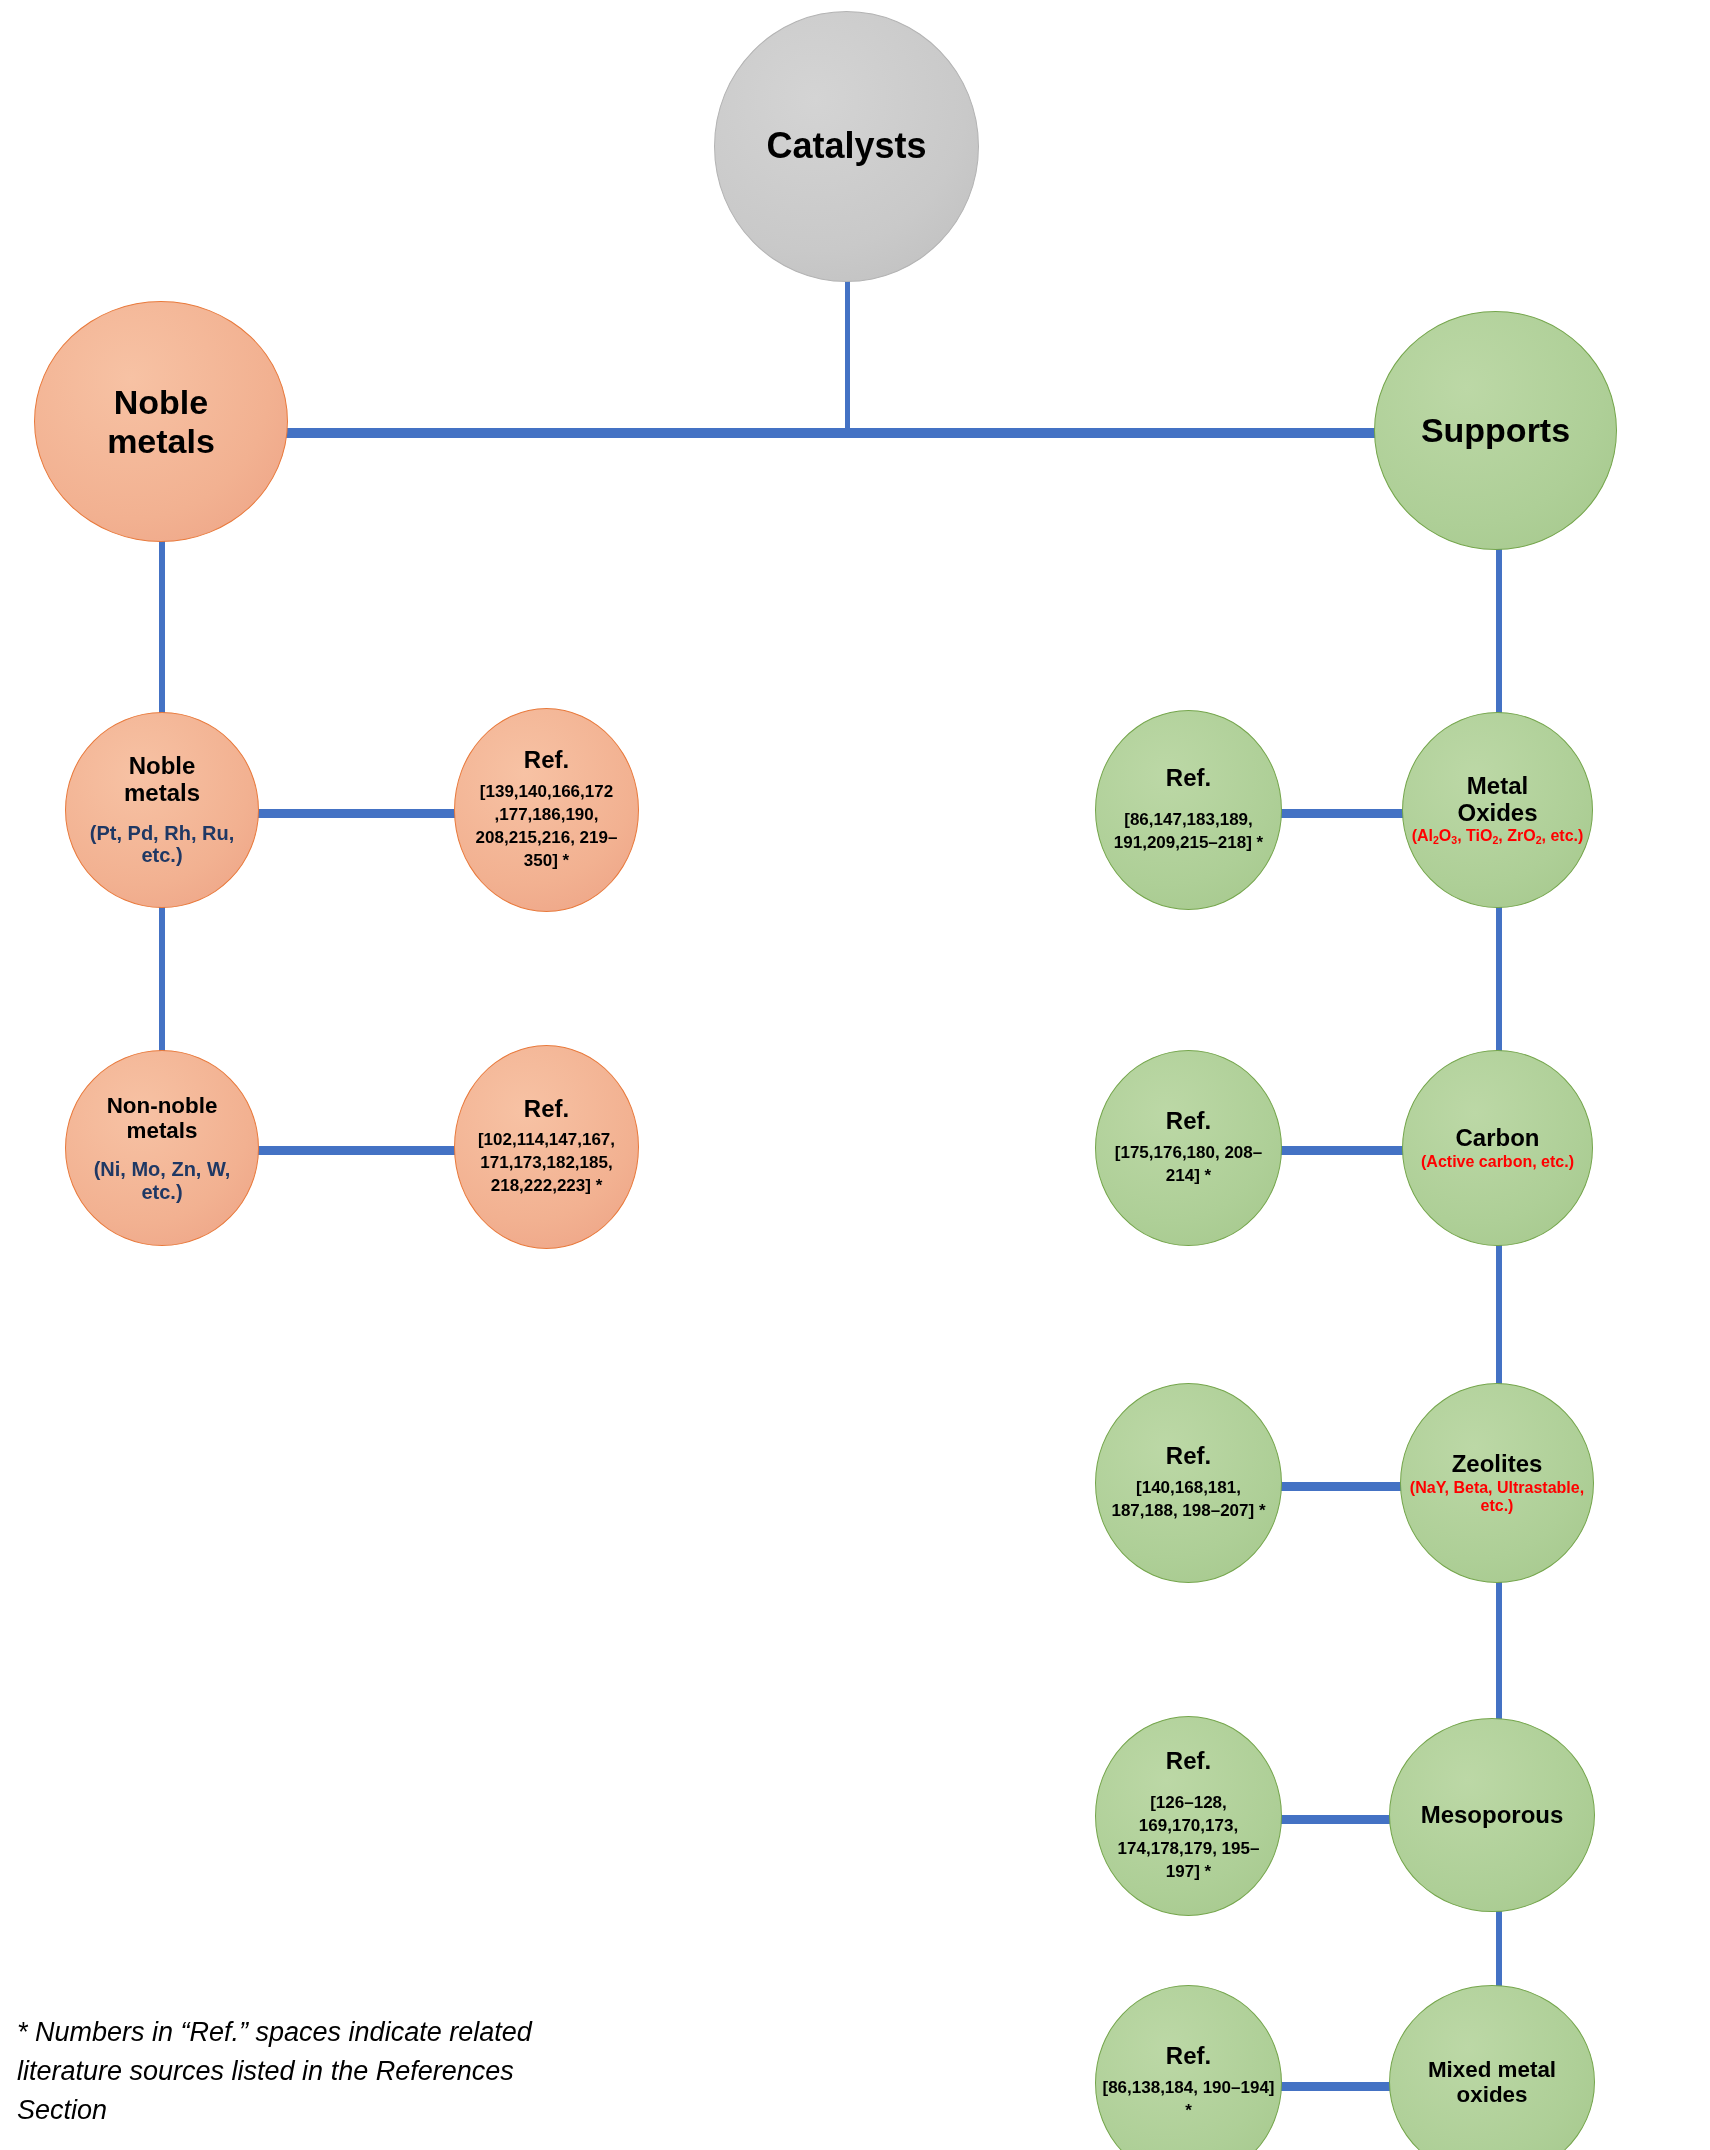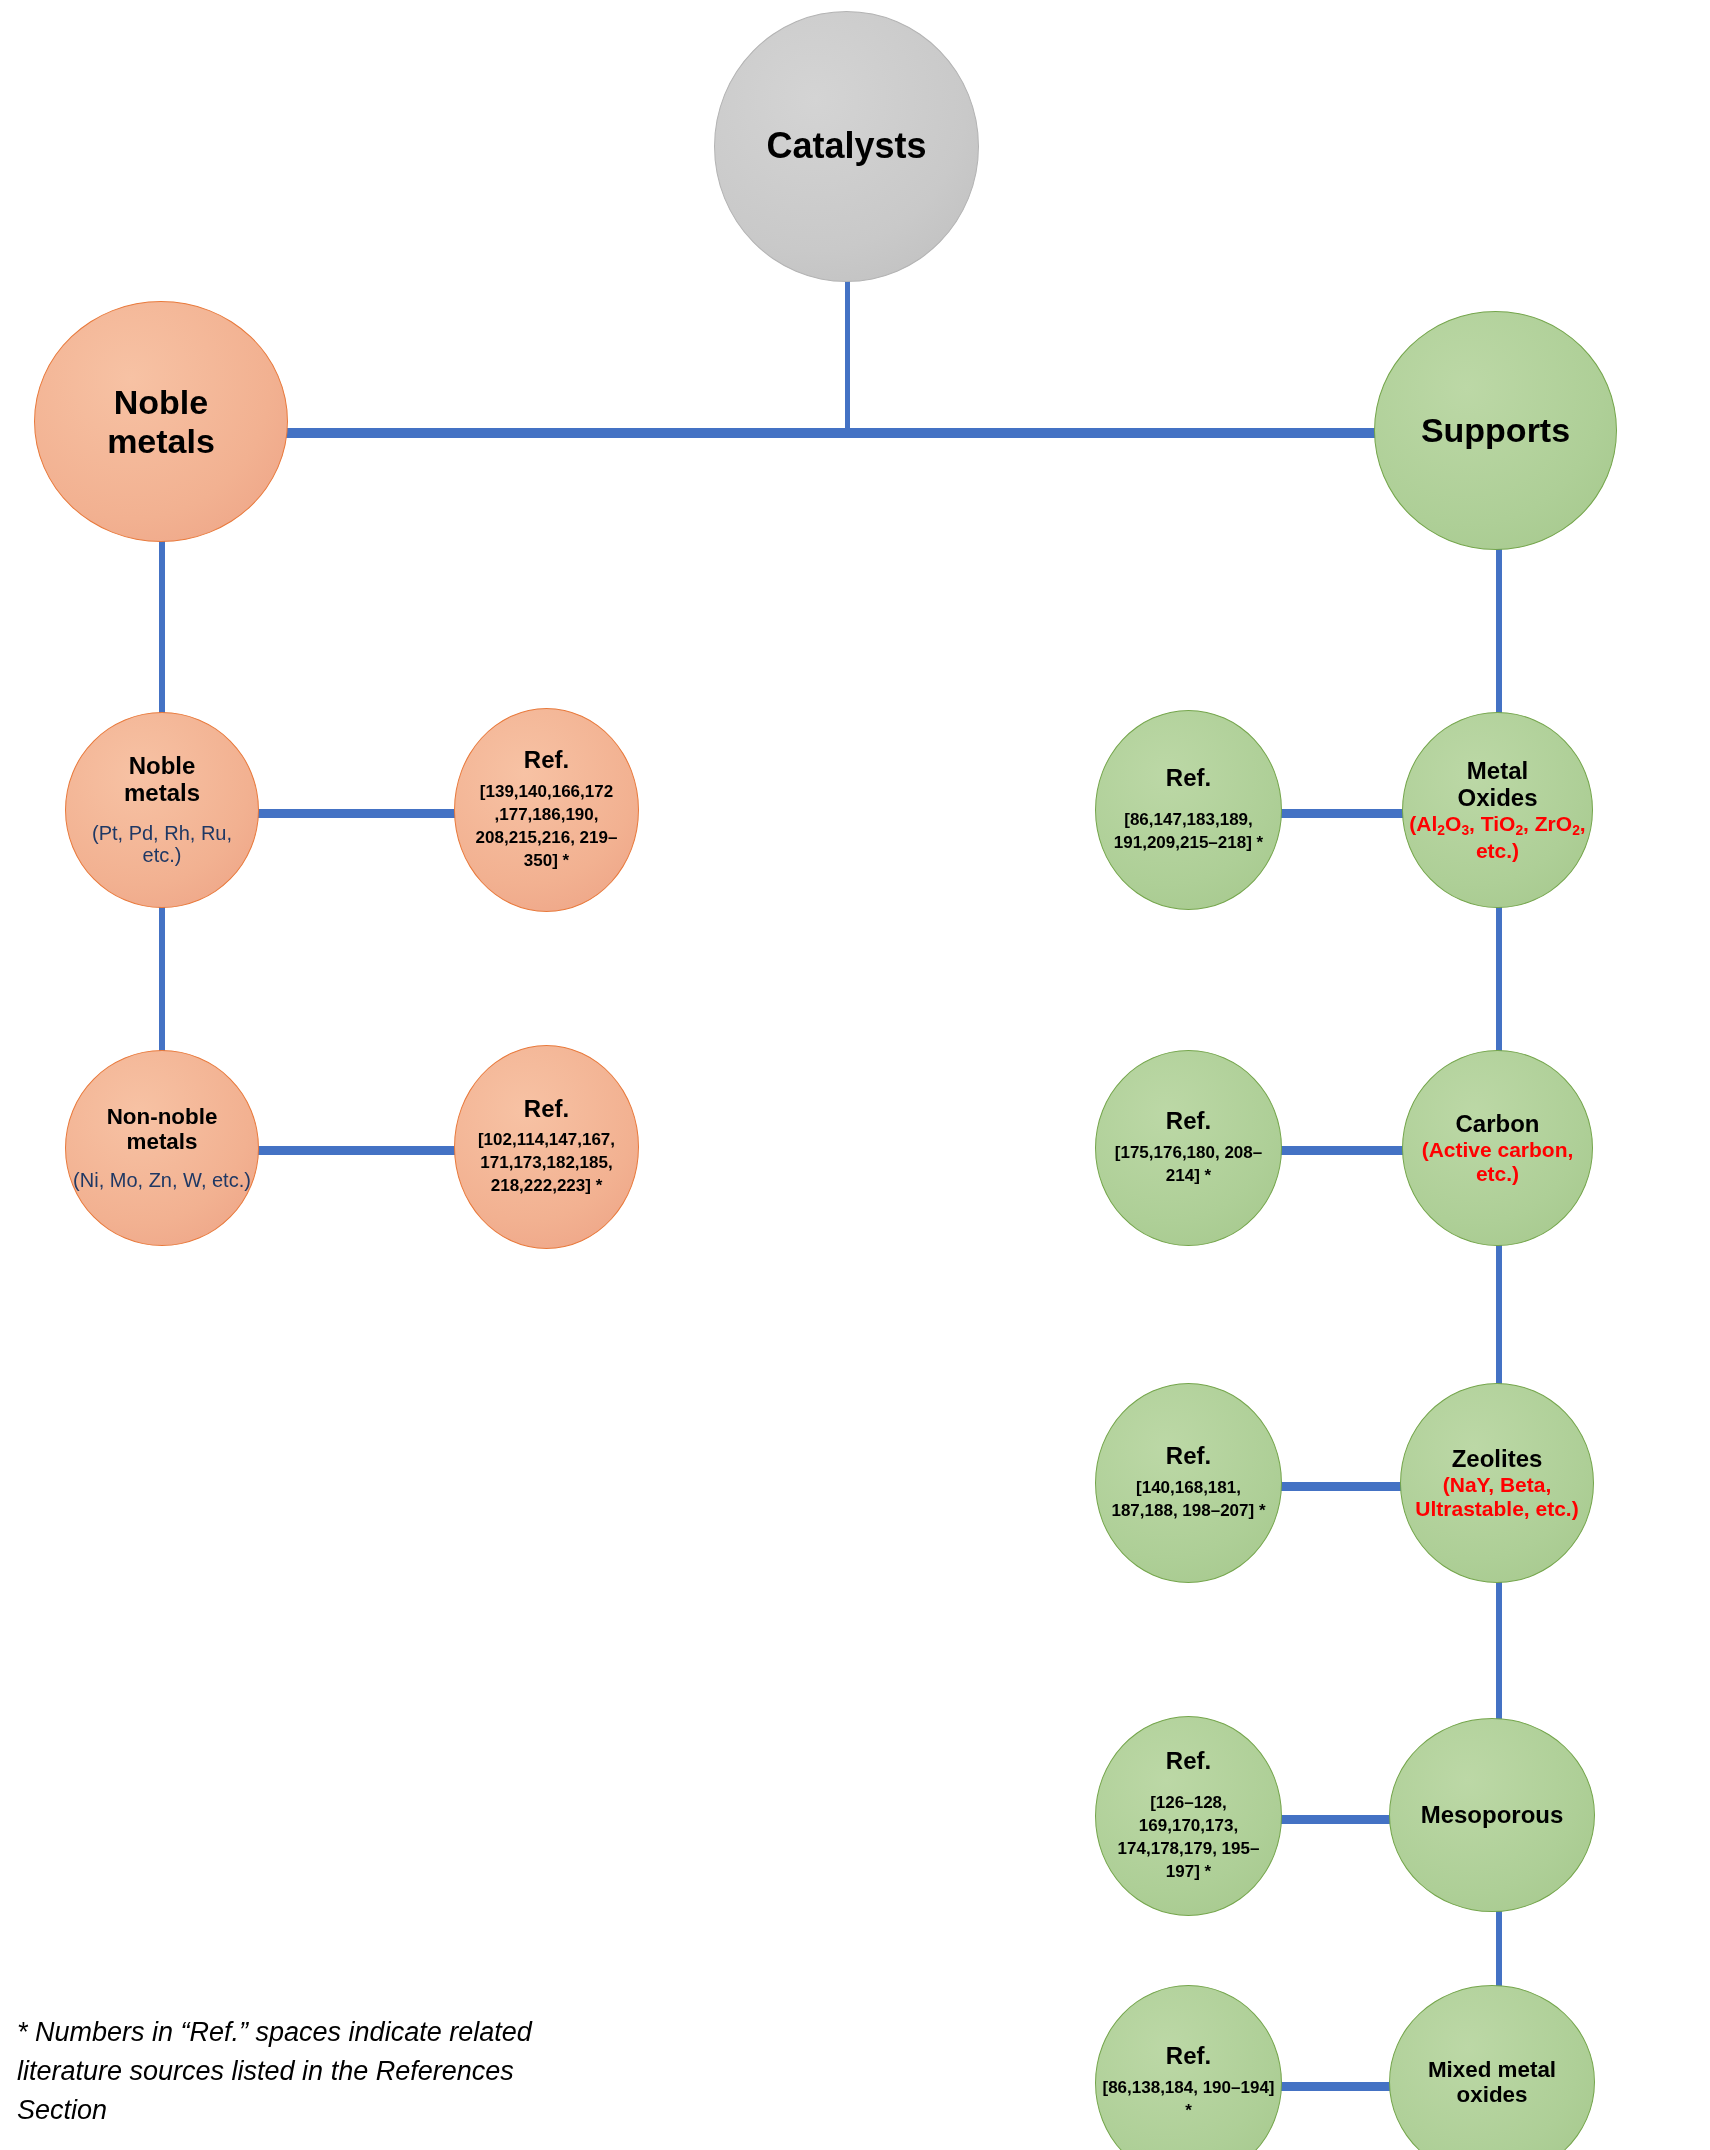--- a/index.html
+++ b/index.html
@@ -62,26 +62,26 @@
     font-weight: bold;
     color: #000000;
   }
   .title-l2-sm {
     font-size: 22.4px;
     font-weight: bold;
     color: #000000;
   }
   .sub-blue {
     font-size: 20px;
-    font-weight: normal;
+    font-weight: bold;
     color: #1f3864;
     margin-top: 15px;
   }
   .sub-red {
-    font-size: 21px;
+    font-size: 16px;
     font-weight: bold;
     color: #ff0000;
     margin-top: 0.9px;
   }
   .ref-title {
     font-size: 24px;
     font-weight: bold;
     color: #000000;
   }
   .ref-body {

